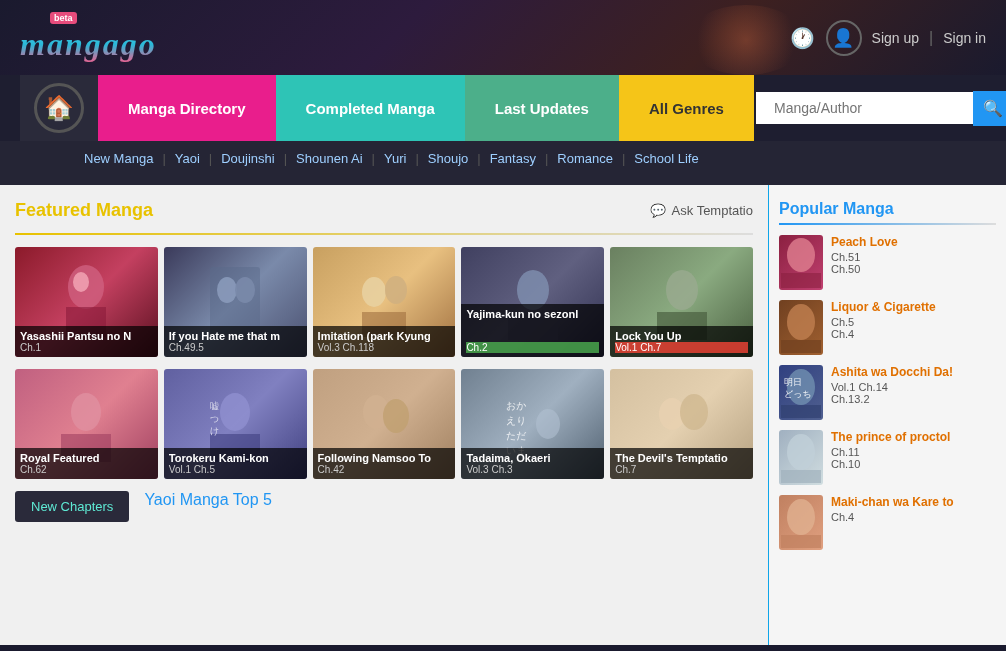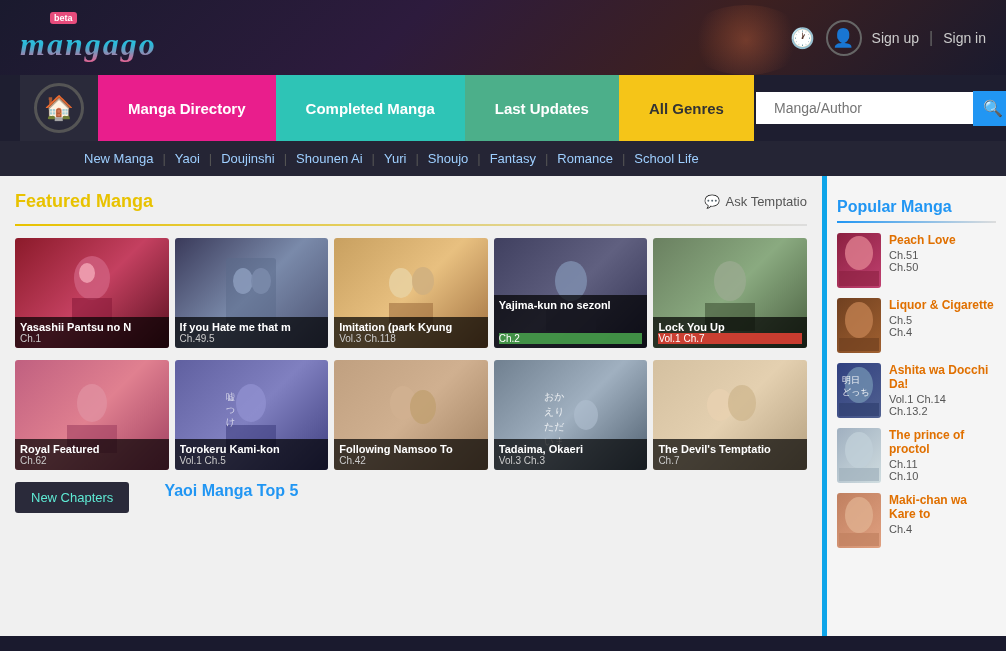--- a/index.html
+++ b/index.html
@@ -136,21 +136,21 @@
       border: none;
       padding: 8px 10px;
       cursor: pointer;
       color: white;
       font-size: 16px;
     }
 
     
     .sub-nav {
       background: #252535;
-      padding: 8px 20px 8px 80px;
+      padding: 8px 20px 17px 80px;
       display: flex;
       gap: 5px;
       align-items: center;
     }
     .sub-nav a {
       color: #9ecfff;
       text-decoration: none;
       font-size: 13px;
       padding: 2px 4px;
     }
@@ -164,24 +164,24 @@
       display: flex;
       background: #f0f0f0;
       min-height: 460px;
       gap: 0;
     }
     .left-content {
       flex: 1;
       padding: 15px;
     }
     .right-sidebar {
-      width: 184px;
+      width: 238px;
       background: #f5f5f5;
-      padding: 22px 10px;
-      border-left: 5px solid #0ea5e9;
+      padding: 15px 10px;
+      border-left: 1px solid #0ea5e9;
     }
 
     
     .featured-header {
       display: flex;
       justify-content: space-between;
       align-items: center;
       margin-bottom: 12px;
     }
     .featured-title {
@@ -281,22 +281,21 @@
       color: #5eead4;
       padding: 8px 16px;
       font-size: 13px;
       border-radius: 3px;
       cursor: pointer;
       display: inline-block;
     }
     .yaoi-top5 {
       color: #2196f3;
       font-size: 16px;
-      font-weight: bold;
-      margin-left: 20px;
+      font-weight: normal;
     }
 
     
     .popular-title {
       color: #2196f3;
       font-size: 16px;
       font-weight: bold;
       margin-bottom: 5px;
     }
     .popular-divider {

